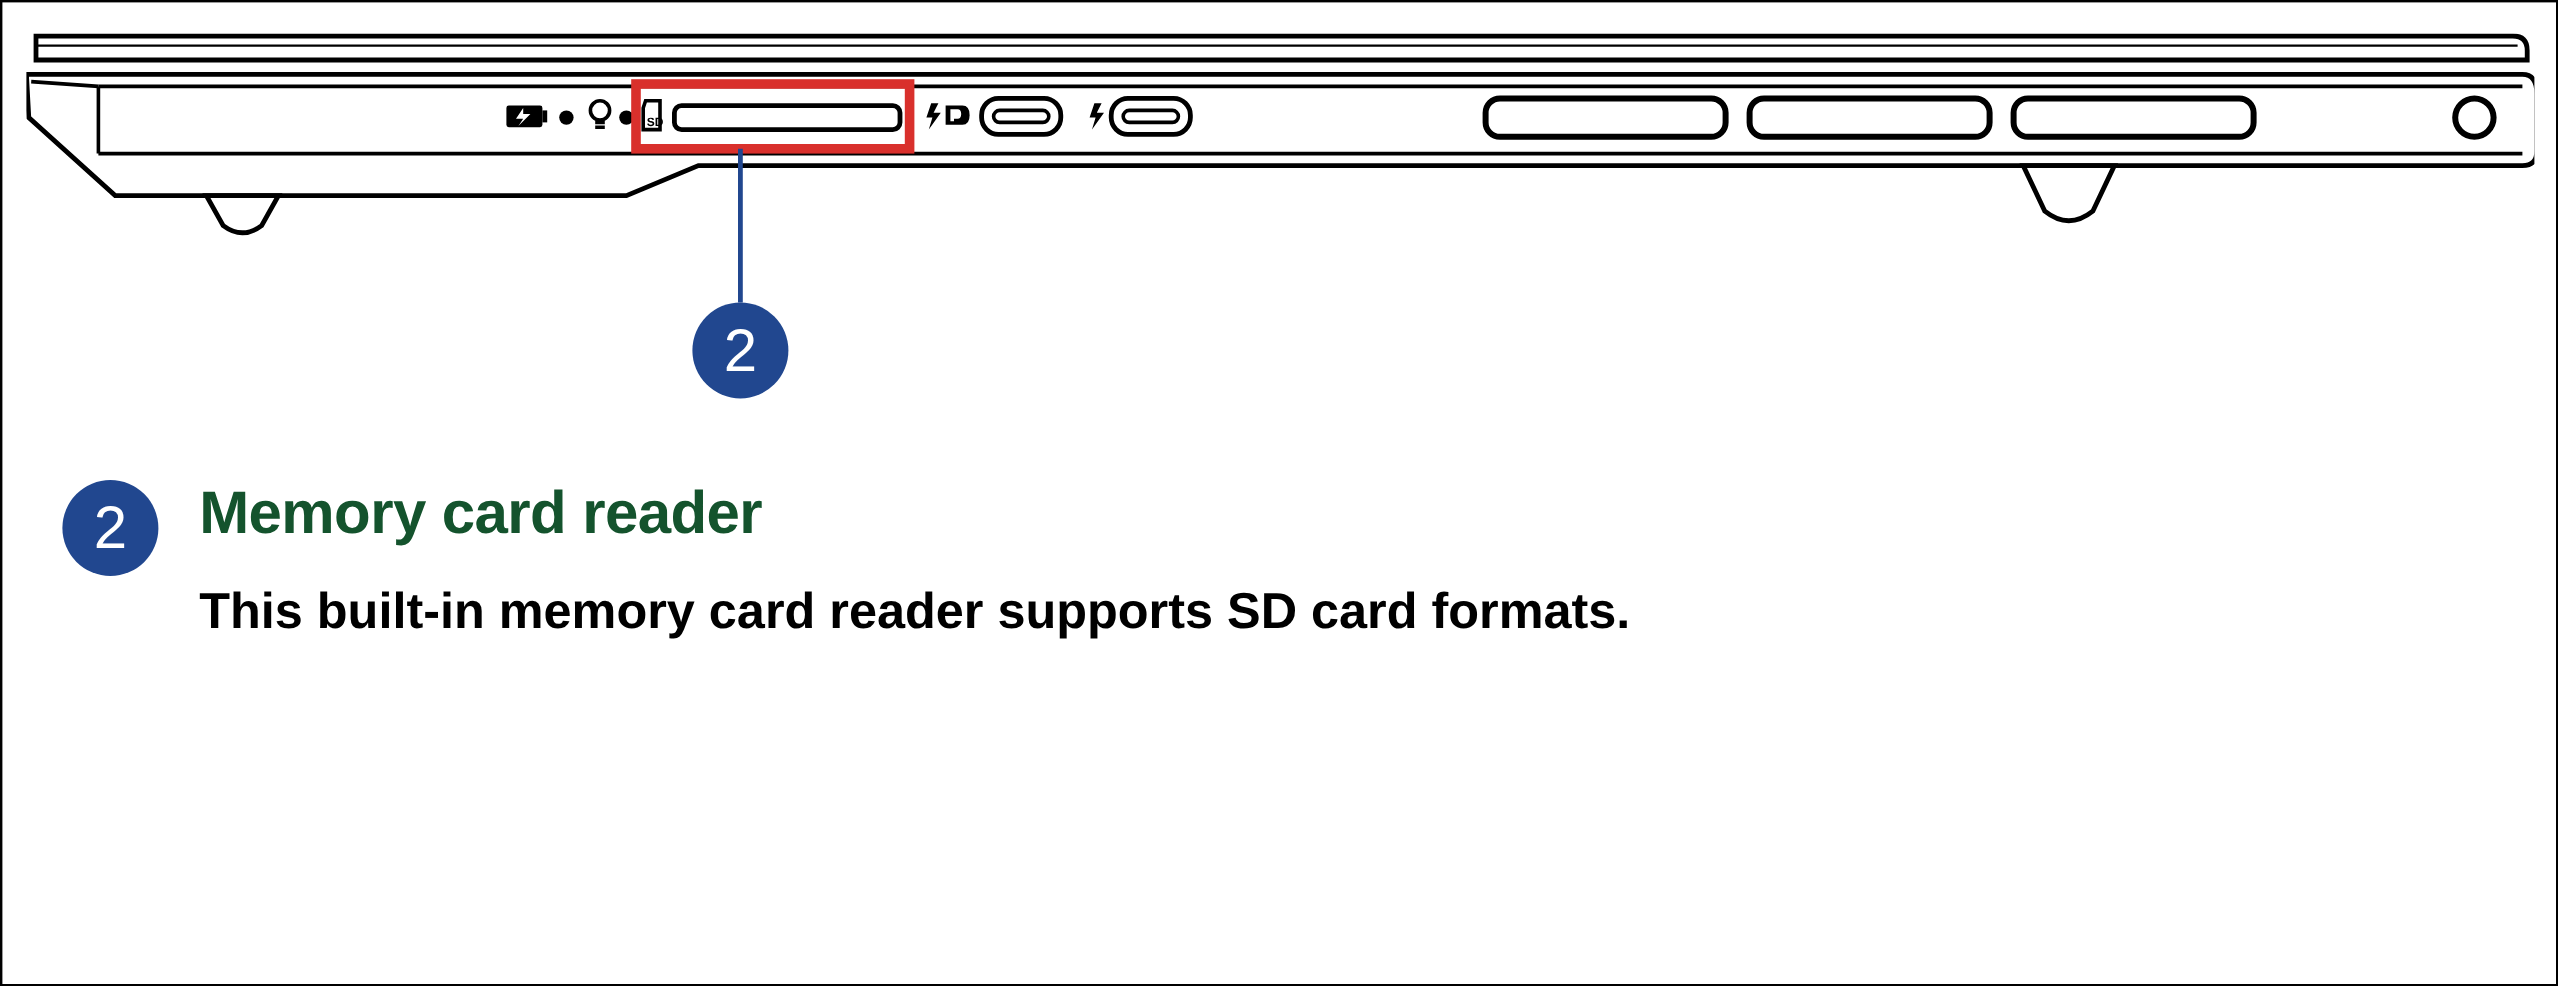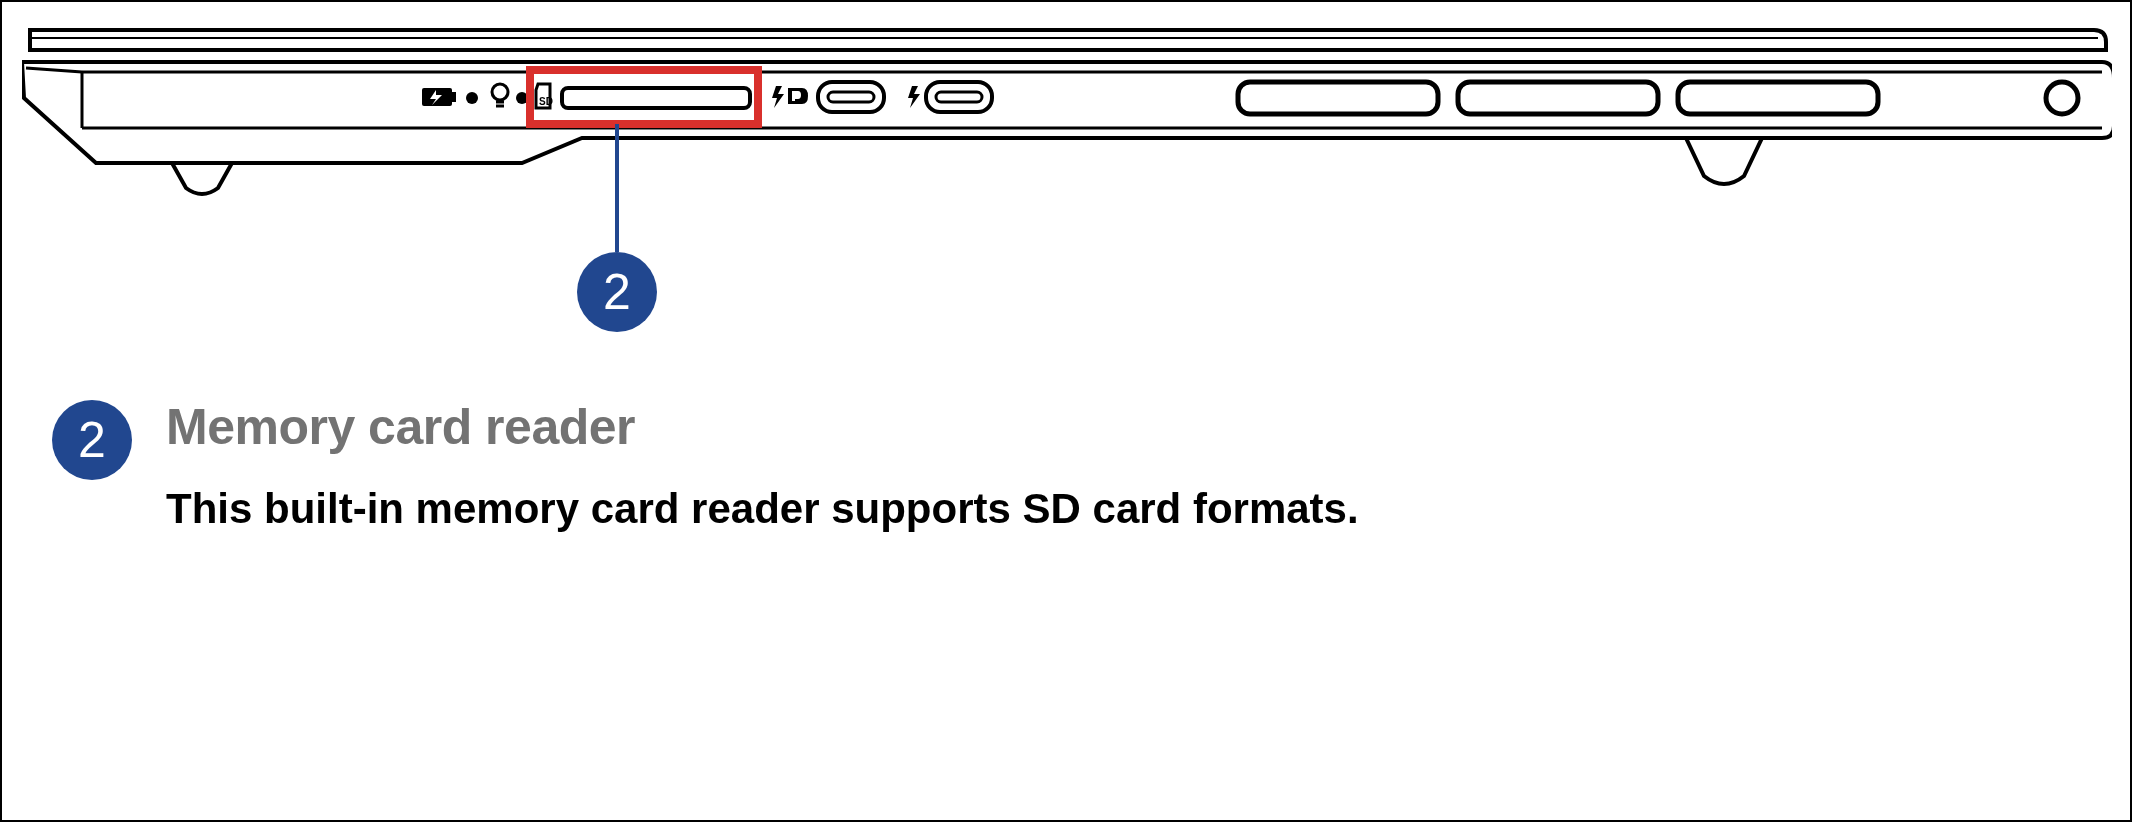--- a/index.html
+++ b/index.html
@@ -57,21 +57,21 @@
       display: flex;
       align-items: center;
       justify-content: center;
       font-size: 50px;
       font-weight: 400;
       flex-shrink: 0;
       margin-top: 0px;
     }
     .desc-text { padding-top: 0px; }
     .desc-title {
-      color: #737373;
+      color: #14532d;
       font-size: 50px;
       font-weight: 700;
       line-height: 1.1;
       letter-spacing: -0.5px;
     }
     .desc-body {
       color: #000;
       font-size: 42px;
       font-weight: 700;
       margin-top: 28px;

